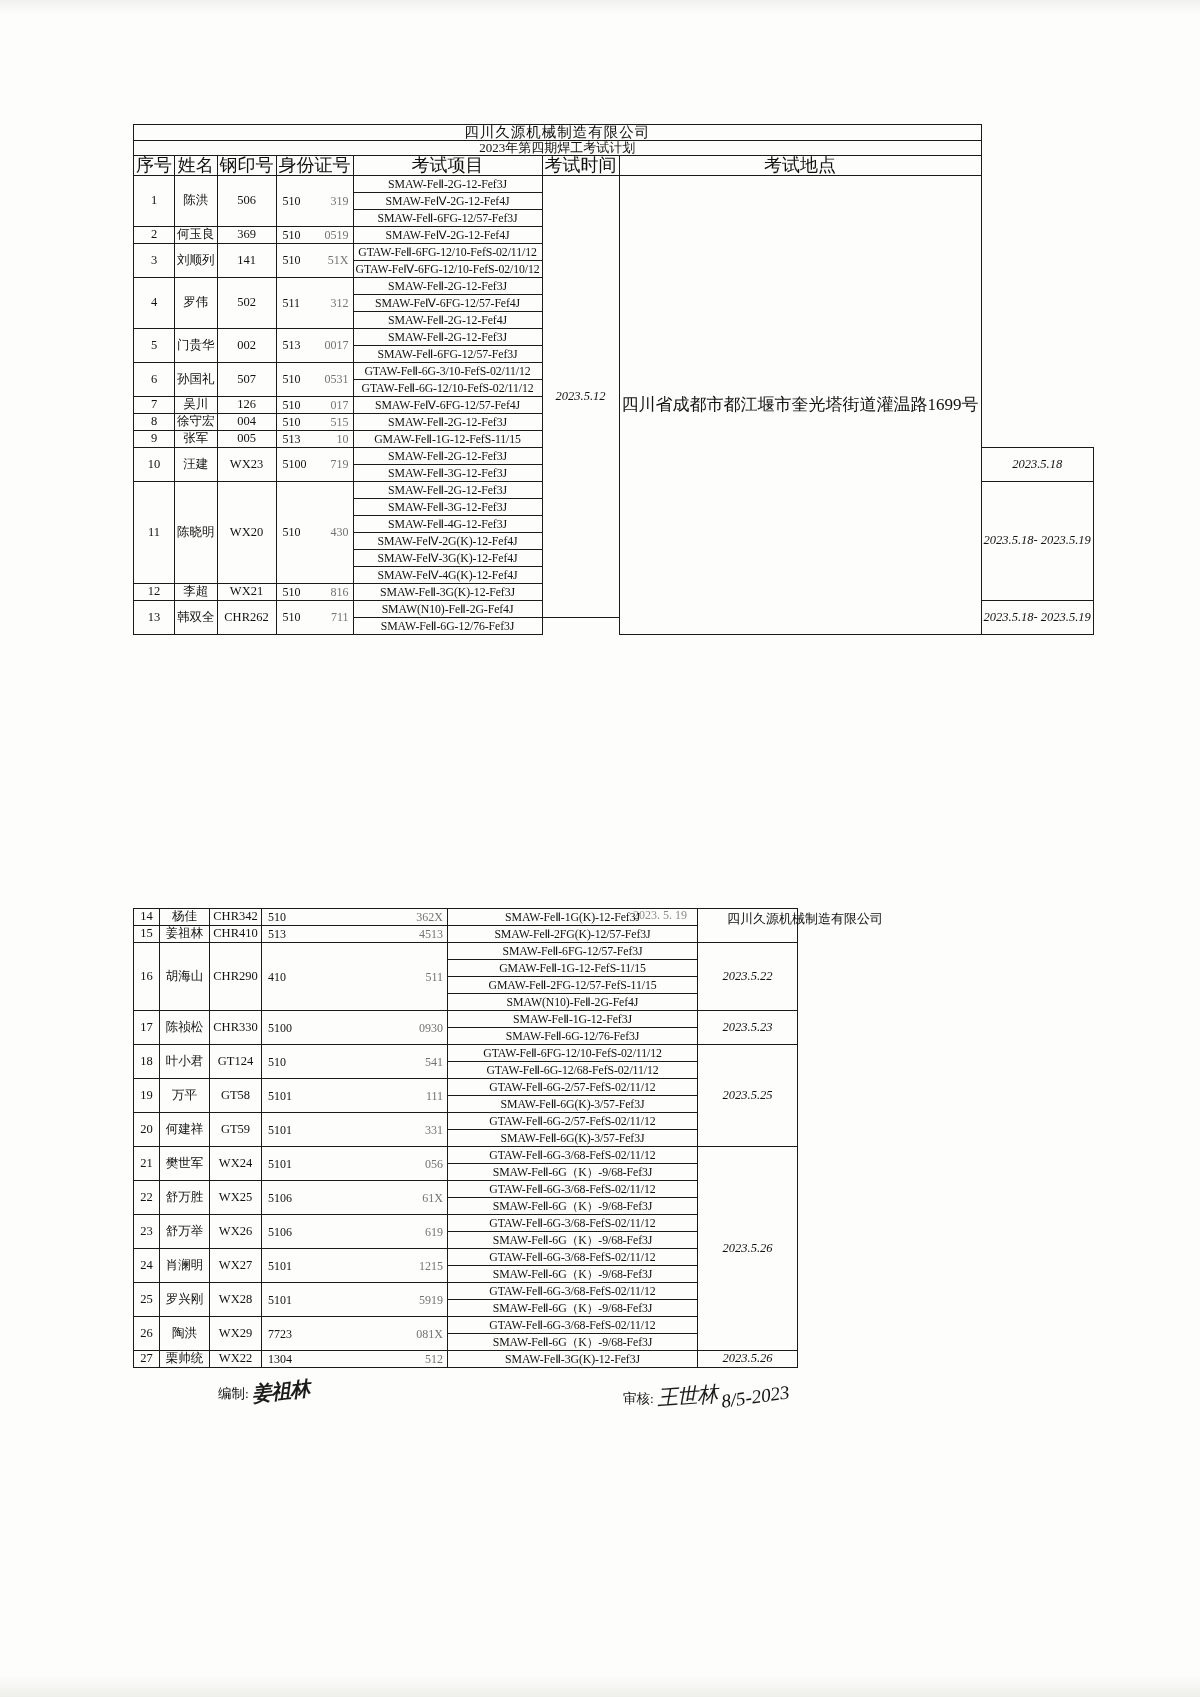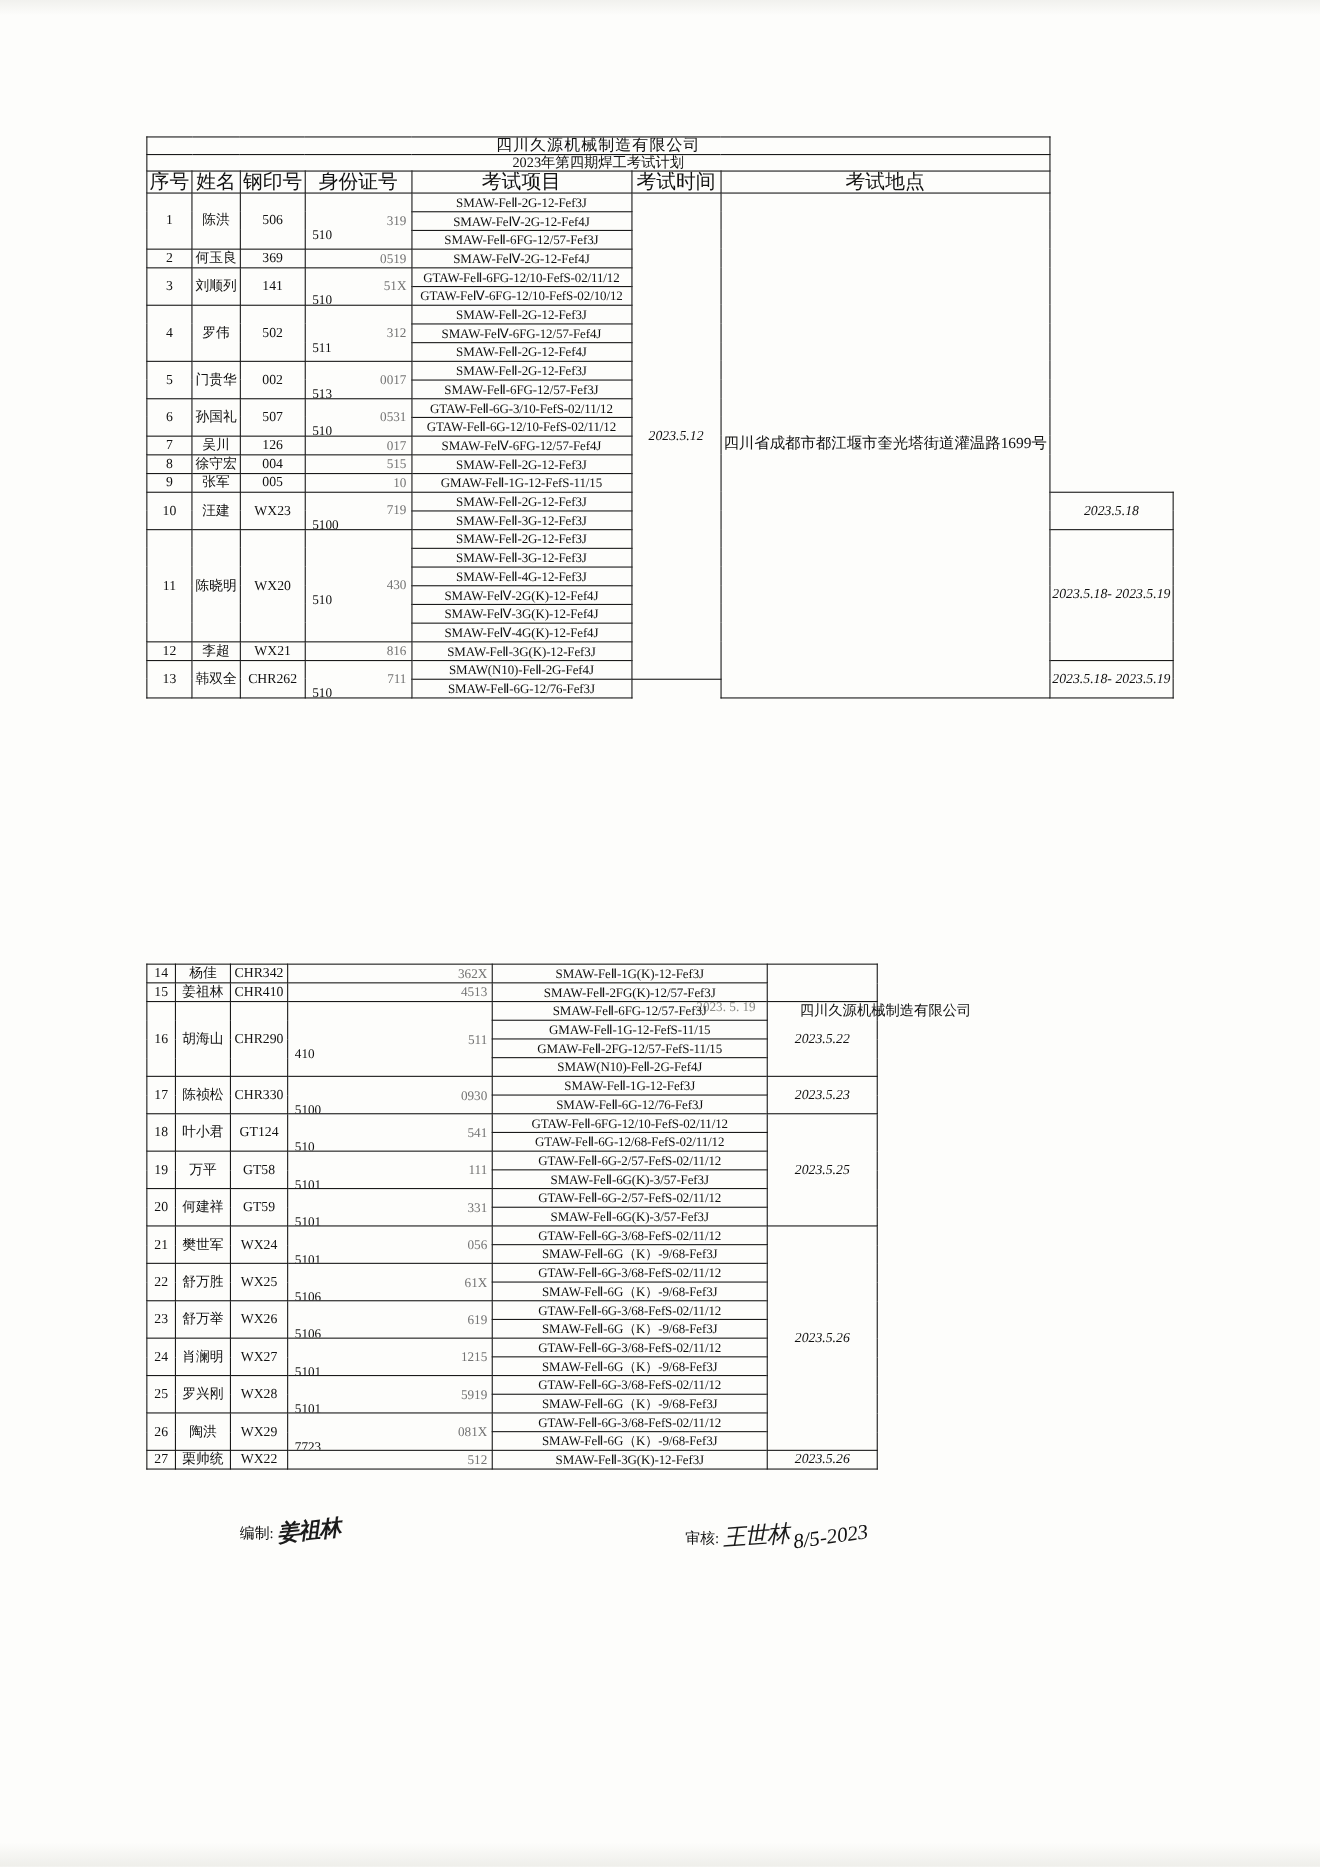--- a/index.html
+++ b/index.html
@@ -49,21 +49,21 @@
 
   
   #block1 {
     position:absolute;
     left:133px; top:124px;
     width:934px;
   }
   
   #block2 {
     position:absolute;
-    left:133px; top:876px;
+    left:133px; top:908px;
     width:707px;
   }
 
   .c-seq  { width:26px; }
   .c-name { width:50px; }
   .c-stamp{ width:52px; }
   .c-id   { width:186px; }
   .c-item { width:250px; }
   .c-time { width:100px; }
   .c-place{ width:268px; }
@@ -76,23 +76,22 @@
     transform:translateY(-50%);
     font-size:12px;
     color:#737373;
   }
   .id-faded {
     position:absolute;
     left:6px; top:50%;
     transform:translateY(-50%);
     font-size:12px;
     color:#111;
-    margin-top:13px;
-  }
-  .place-cell { font-size:14px; line-height:1.35; white-space:normal; }
+  }
+  .place-cell { font-size:17px; line-height:1.35; white-space:normal; }
   .time-cell { font-size:12.5px; line-height:1.35; white-space:normal;font-style:italic; }
 
   .rowtall { height:17px; }
 
   
   .company-right {
     position:absolute;
     left:727px; top:910px;
     font-size:13px;
     color:#111;

